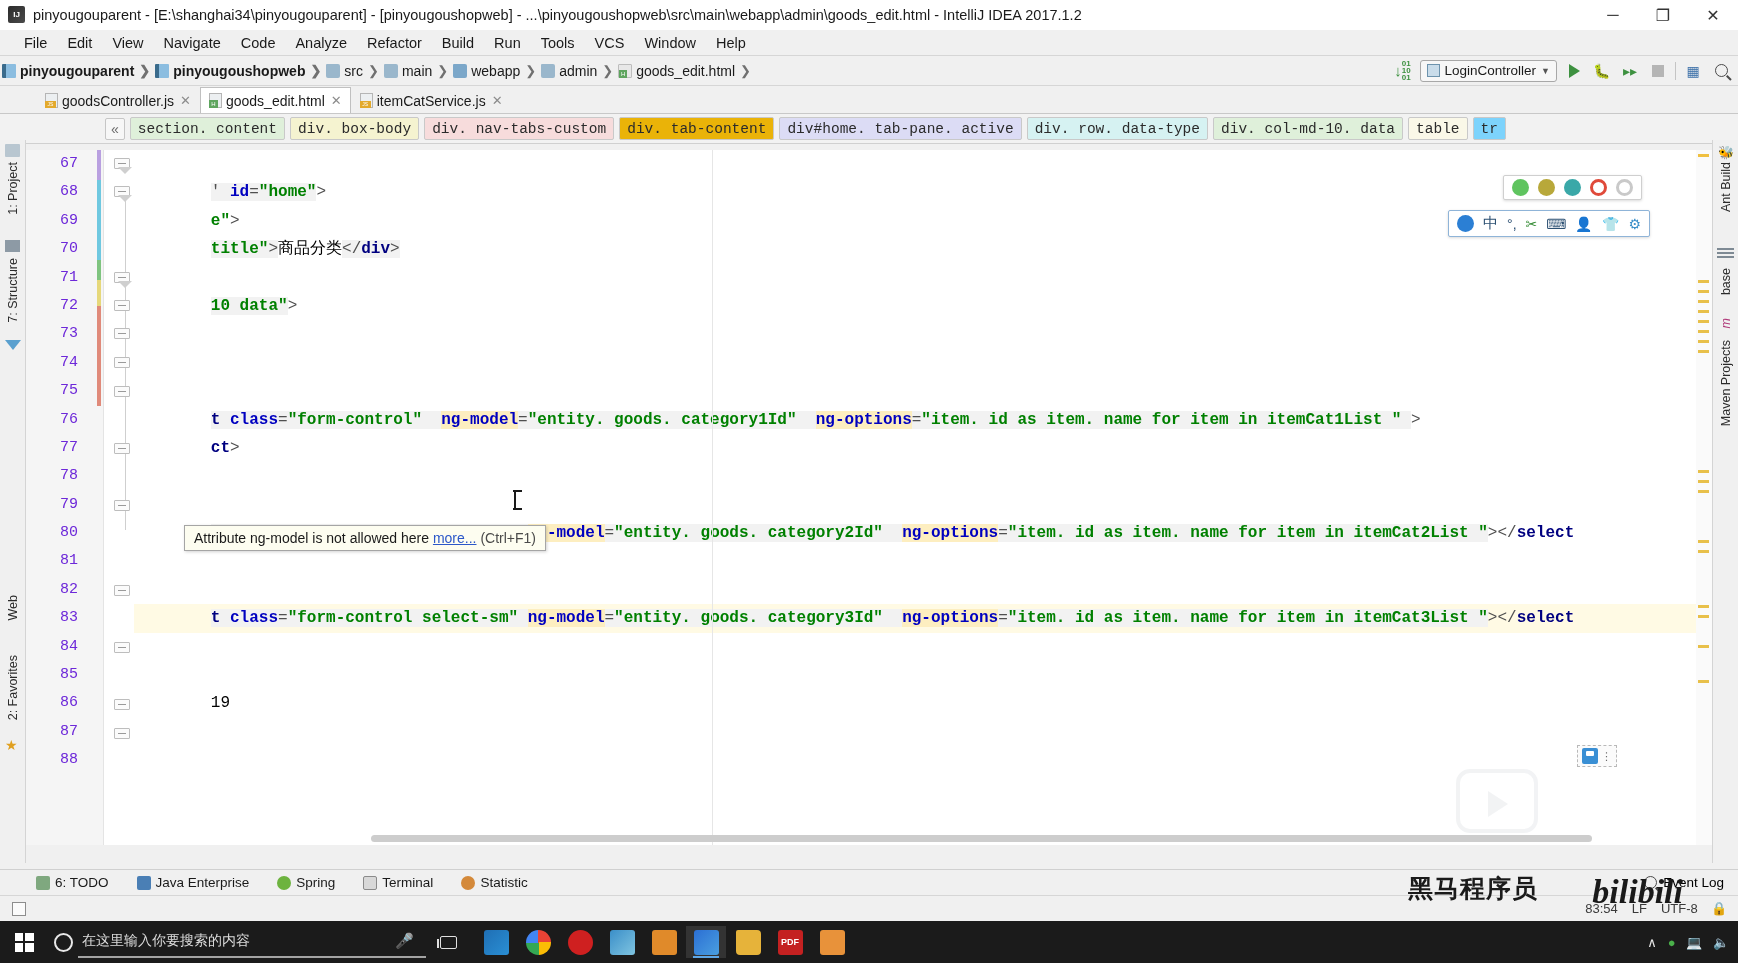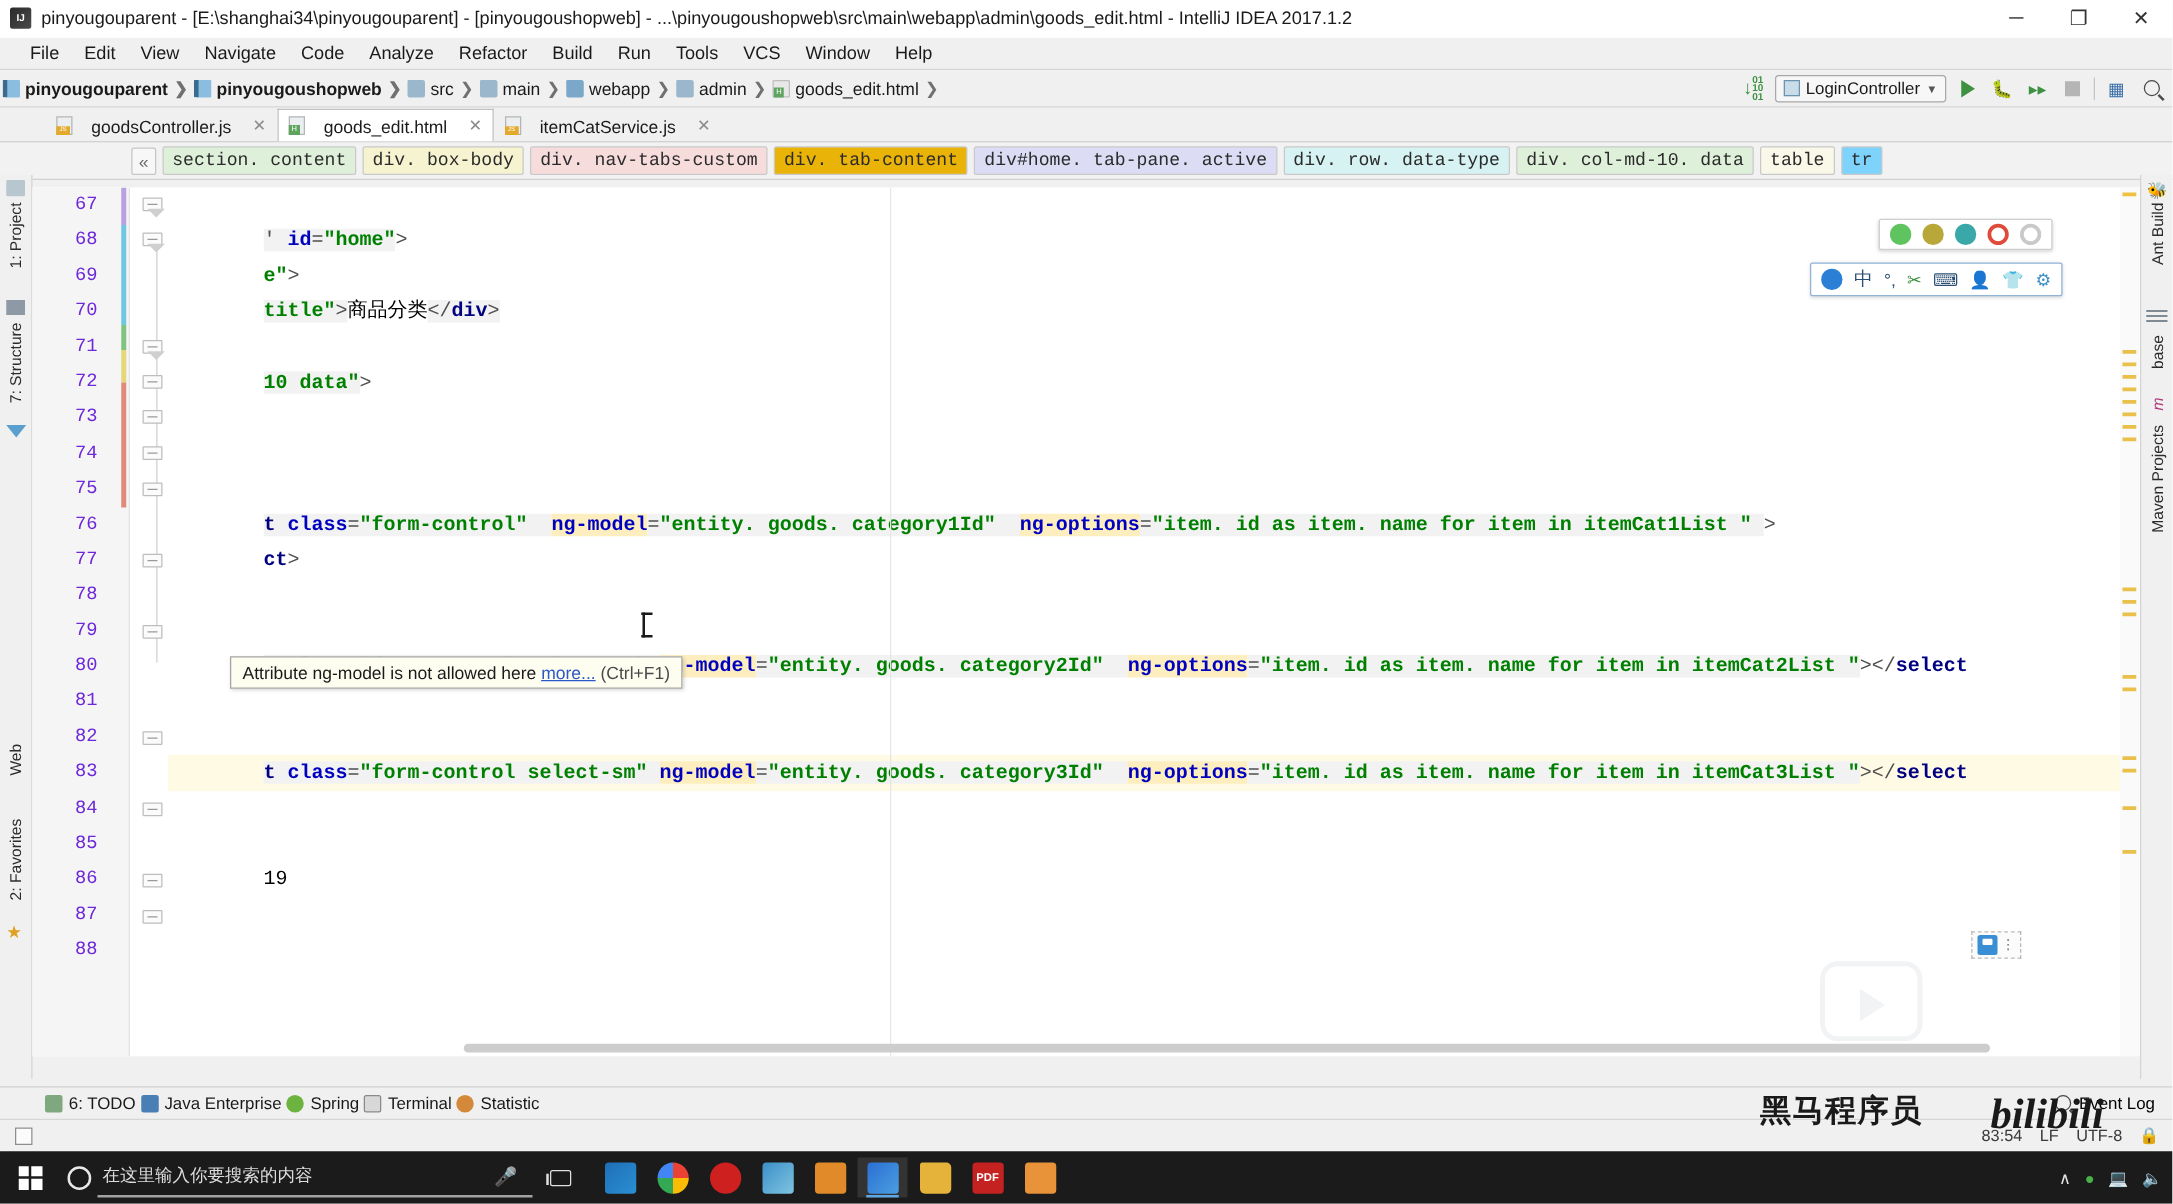--- a/index.html
+++ b/index.html
@@ -76,21 +76,21 @@
   .play-tri { width:0;height:0;border-left:11px solid #3d9140;border-top:7px solid transparent;border-bottom:7px solid transparent; }
   .stop-sq { width: 12px; height: 12px; background: #b5b5b5; }
   .divider-v { width: 1px; height: 18px; background: #c4c4c4; }
 
   
   .tabsrow {
     height: 28px; background: #f0f0f0; display: flex; align-items: flex-end;
     padding-left: 36px; border-bottom: 1px solid #c8c8c8;
   }
   .tab {
-    height: 26px; display: flex; align-items: center; gap: 15px;
+    height: 26px; display: flex; align-items: center; gap: 4px;
     padding: 0 8px 0 8px; font-size: 14px; color: #1a1a1a;
     border: 1px solid transparent; border-bottom: none; white-space: nowrap;
   }
   .tab.active { background: #ffffff; border-color: #c0c0c0; }
   .tab-ico { width: 13px; height: 15px; background: #eceff1; border: 1px solid #b5b5b5; position: relative; flex: none; }
   .tab-ico.js:after { content:"JS"; position:absolute;left:-1px;bottom:-1px;width:11px;height:7px;background:#e3a92c;color:#fff;font-size:5px;line-height:7px;text-align:center; }
   .tab-ico.html:after { content:"H"; position:absolute;left:-1px;bottom:-1px;width:9px;height:8px;background:#5fa55f;color:#fff;font-size:6px;line-height:8px;text-align:center; }
   .tab-x { color: #8c8c8c; font-size: 13px; margin-left: 2px; }
 
   
@@ -215,21 +215,21 @@
   }
   .watermark:after {
     content:""; position:absolute; left:28px; top:18px;
     border-left: 20px solid #e8eaec; border-top: 13px solid transparent; border-bottom: 13px solid transparent;
   }
 
   
   .bottombar {
     position: absolute; left: 0; right: 0; bottom: 68px; height: 26px;
     background: #f0f0f0; border-top: 1px solid #d0d0d0;
-    display: flex; align-items: center; padding-left: 36px; gap: 4px;
+    display: flex; align-items: center; padding-left: 36px; gap: 28px;
   }
   .bb-item { display: flex; align-items: center; gap: 5px; font-size: 13.5px; color: #1a1a1a; white-space: nowrap; }
   .bb-ico { width: 14px; height: 14px; border-radius: 2px; flex: none; }
   .bb-right { position: absolute; right: 14px; display: flex; align-items: center; gap: 6px; font-size: 13.5px; }
   .magn { width: 13px; height: 13px; border: 1.6px solid #4a4a4a; border-radius: 50%; position: relative; }
   .magn:after { content:""; position:absolute; right:-5px; bottom:-3px; width:6px; height:1.6px; background:#4a4a4a; transform: rotate(45deg); }
 
   
   .statusbar {
     position: absolute; left: 0; right: 0; bottom: 42px; height: 26px;

